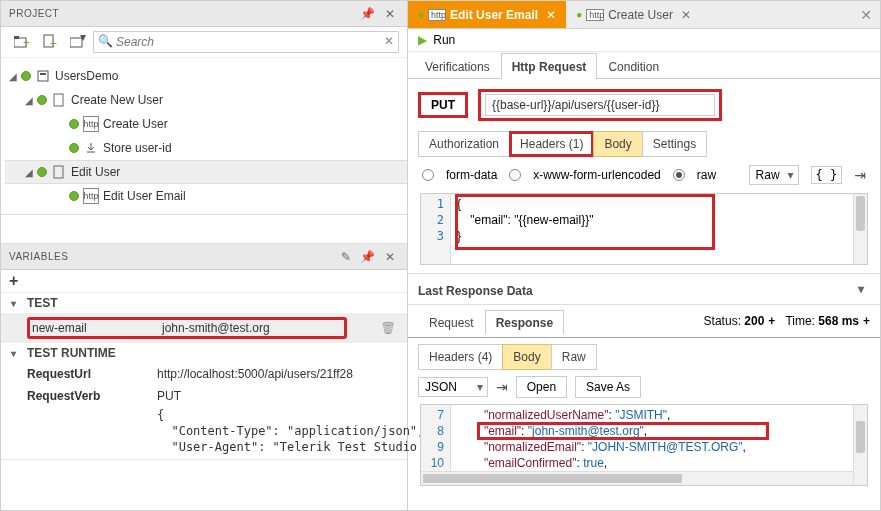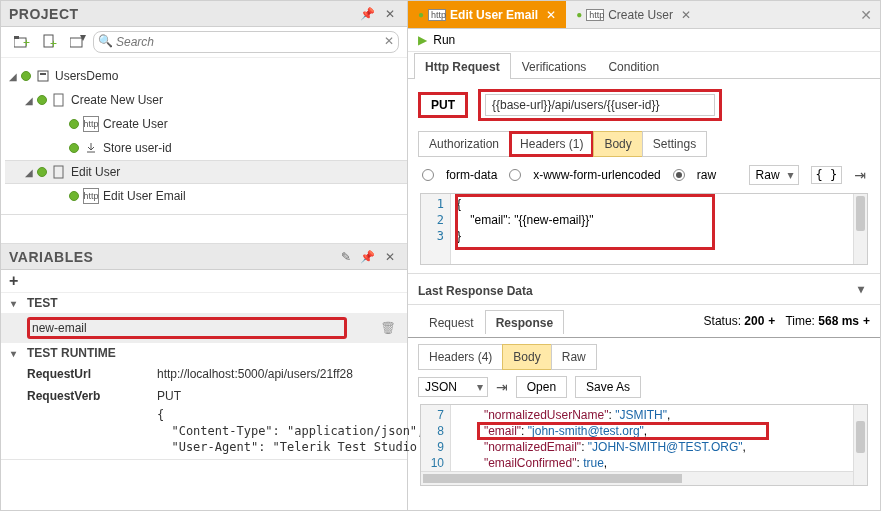--- a/index.html
+++ b/index.html
@@ -1,25 +1,25 @@
 <!DOCTYPE html>
 <html><head>
 <meta charset="utf-8">
 <style>
   * { box-sizing: border-box; margin: 0; padding: 0; font-family: "Segoe UI", Arial, sans-serif; font-size: 12px; }
   body { background:#fff; width:881px; height:511px; display:flex; border:1px solid #cfcfcf; overflow:hidden; }
   .left { width:407px; border-right:1px solid #cfcfcf; display:flex; flex-direction:column; }
   .right { flex:1; display:flex; flex-direction:column; }
 
   .panel-hdr { background:#e9e9e9; border-bottom:1px solid #cfcfcf; display:flex; align-items:center; padding:4px 8px; height:26px; }
-  .panel-hdr .title { font-weight:bold; color:#555; letter-spacing:0.5px; font-size:14px; flex:1; }
+  .panel-hdr .title { font-weight:normal; color:#555; letter-spacing:0.5px; font-size:10px; flex:1; }
   .iconbtn { width:18px; height:18px; display:inline-flex; align-items:center; justify-content:center; color:#666; margin-left:4px; cursor:pointer; }
   .toolbar { display:flex; align-items:center; padding:4px 8px; gap:6px; border-bottom:1px solid #eee; }
   .search { flex:1; position:relative; }
-  .search input { width:100%; padding:3px 22px 3px 22px; border:1px solid #ccc; border-radius:8px; font-style:italic; color:#888; }
+  .search input { width:100%; padding:3px 22px 3px 22px; border:1px solid #ccc; border-radius:1px; font-style:italic; color:#888; }
   .search .mag { position:absolute; left:5px; top:3px; color:#888; }
   .search .clr { position:absolute; right:5px; top:3px; color:#888; }
 
   .tree { padding:6px 0 6px 4px; flex:0 0 auto; }
   .trow { display:flex; align-items:center; padding:2px 8px 2px 4px; height:24px; }
   .expander { width:12px; color:#666; font-size:10px; }
   .dot { width:10px; height:10px; border-radius:50%; background:#6eb52f; margin-right:4px; border:1px solid #5a9926; }
   .ficon { width:16px; height:16px; margin-right:4px; display:inline-flex; align-items:center; justify-content:center; font-size:11px; }
   .ind1 { padding-left:20px; } .ind3 { padding-left:64px; }
   .filelabel { color:#333; }
@@ -203,20 +203,21 @@
   </div>
   <div class="varlist">
     <div class="plus">+</div>
     <div class="vgroup">
         <span class="expander">▾</span>
         <span>TEST</span>
       </div>
     <div class="varrow sel">
       <span class="redbox" style="display:flex;flex:1;align-items:center;">
         <span class="vk">new-email</span>
+        <span class="vv">john-smith@test.org</span>
       </span>
       <span class="trash iconbtn">🗑</span>
     </div>
     <div class="vgroup">
         <span class="expander">▾</span>
         <span>TEST RUNTIME</span>
       </div>
     <div class="kvrow">
       <span class="vk">RequestUrl</span>
       <span class="vv" style="overflow:hidden;white-space:nowrap;">http://localhost:5000/api/users/21ff28</span>
@@ -249,22 +250,22 @@
     </div>
     <span class="close-all">✕</span>
   </div>
 
   <div class="runrow">
     <span class="tri">▶</span>
     <span>Run</span>
   </div>
 
   <div class="subtabs">
+    <div class="subtab">Verifications</div>
     <div class="subtab active">Http Request</div>
-    <div class="subtab">Verifications</div>
     <div class="subtab">Condition</div>
   </div>
 
   <div class="formrow">
     <div class="methodbox">PUT</div>
     <div class="urlwrap">
       <input value="{{base-url}}/api/users/{{user-id}}" style="">
     </div>
   </div>
 

